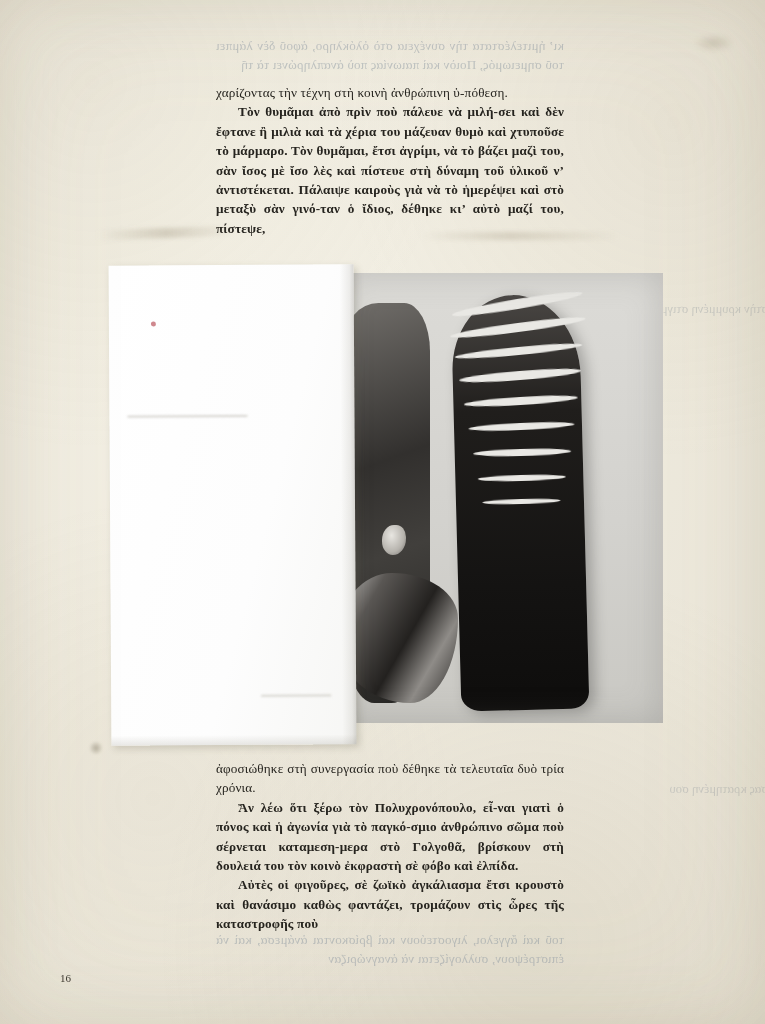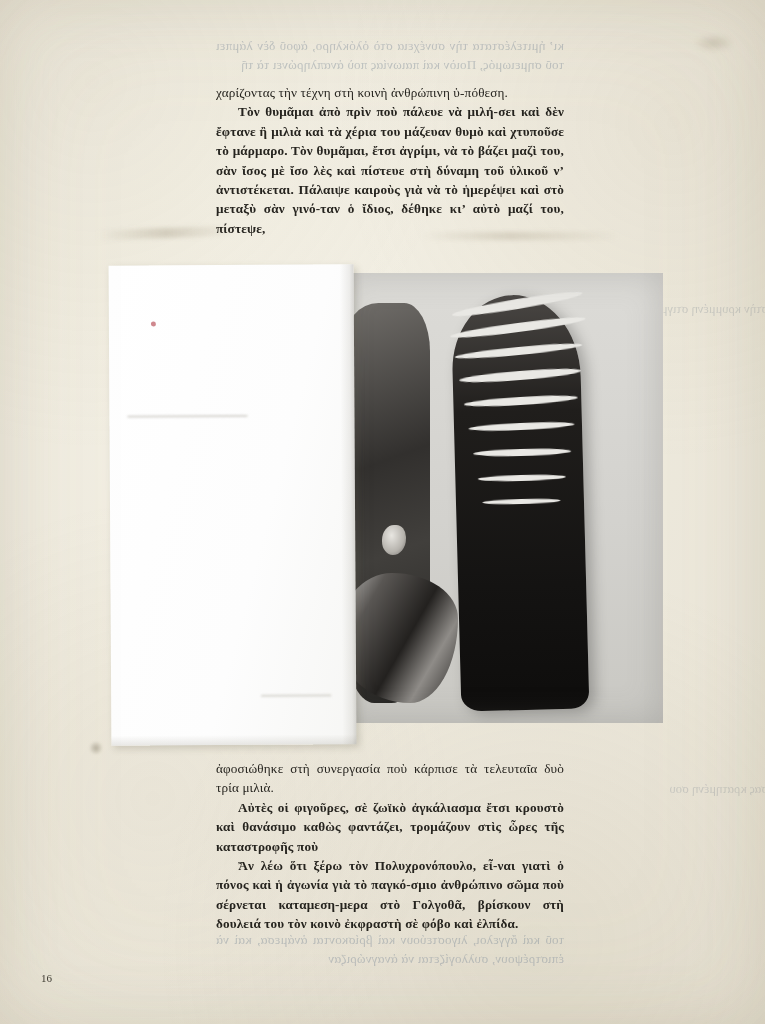--- a/index.html
+++ b/index.html
@@ -252,21 +252,21 @@
   }
   #smudge-d {
     left: 694px; top: 34px; width: 40px; height: 18px;
     background: radial-gradient(ellipse, rgba(160,150,125,0.35) 0%, rgba(170,160,140,0) 72%);
     filter: blur(2px);
   }
 
   
   .folio {
     position: absolute;
-    left: 41px;
+    left: 60px;
     top: 972px;
     font-size: 11px;
     color: #3a382f;
     font-family: "Liberation Serif", serif;
   }
 </style>
 </head>
 <body>
 
 <div class="page">
@@ -310,23 +310,23 @@
     <div class="slip-curl"></div>
     <div class="slip-bottom-edge"></div>
     <div class="slip-mark"></div>
     <div class="slip-scuff"></div>
     <div class="slip-scuff2"></div>
   </div>
 
   <div class="smudge" id="smudge-c"></div>
 
   <div class="text-col" id="bottom-text">
-    <p>ἀφοσιώθηκε στὴ συνεργασία ποὺ κάρπισε τὰ τελευταῖα δυὸ τρία μιλιὰ.</p>
+    <p>ἀφοσιώθηκε στὴ συνεργασία ποὺ δέθηκε τὰ τελευταῖα δυὸ τρία χρόνια.</p>
+    <p class="indent">Ἄν λέω ὅτι ξέρω τὸν Πολυχρονόπουλο, εἶ-ναι γιατὶ ὁ πόνος καὶ ἡ ἀγωνία γιὰ τὸ παγκό-σμιο ἀνθρώπινο σῶμα ποὺ σέρνεται καταμεση-μερα στὸ Γολγοθᾶ, βρίσκουν στὴ δουλειά του τὸν κοινὸ ἐκφραστὴ σὲ φόβο καὶ ἐλπίδα.</p>
     <p class="indent">Αὐτὲς οἱ φιγοῦρες, σὲ ζωϊκὸ ἀγκάλιασμα ἔτσι κρουστὸ καὶ θανάσιμο καθὼς φαντάζει, τρομάζουν στὶς ὧρες τῆς καταστροφῆς ποὺ</p>
-    <p class="indent">Ἄν λέω ὅτι ξέρω τὸν Πολυχρονόπουλο, εἶ-ναι γιατὶ ὁ πόνος καὶ ἡ ἀγωνία γιὰ τὸ παγκό-σμιο ἀνθρώπινο σῶμα ποὺ σέρνεται καταμεση-μερα στὸ Γολγοθᾶ, βρίσκουν στὴ δουλειά του τὸν κοινὸ ἐκφραστὴ σὲ φόβο καὶ ἐλπίδα.</p>
   </div>
 
   <div class="ghost-faint" id="ghost-mid-2">σας κρατημένη σου</div>
 
   <div class="ghost" id="ghost-bottom">τοῦ καὶ ἄγγελοι, λιγοστεύουν καὶ βρίσκονται ἀνάμεσα, καὶ νὰ ἐπιστρέψουν, συλλογίζεται νὰ ἀναγνώριζαν</div>
 
   <div class="folio">16</div>
 
   <div class="edge-shade"></div>
 </div>

